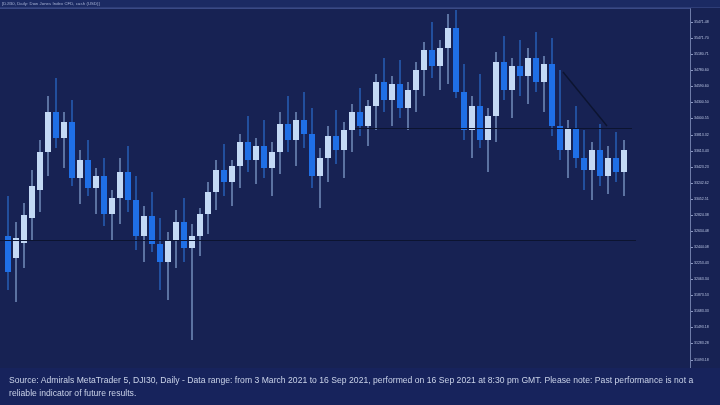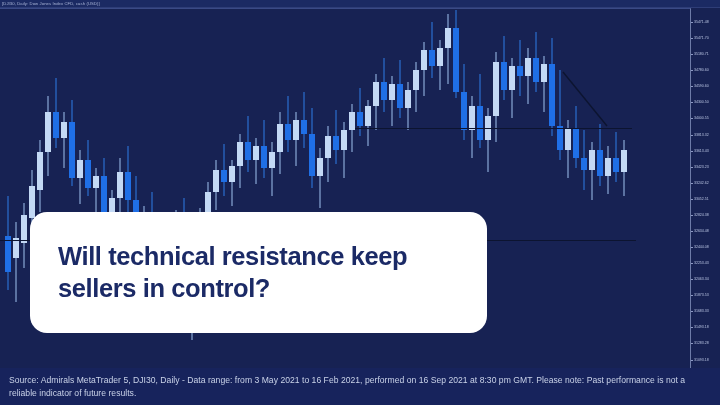--- a/index.html
+++ b/index.html
@@ -513,21 +513,18 @@
         <div class="axis-tick" style="top: 268.143px;">32063.34</div>
         <div class="axis-tick" style="top: 284.214px;">31873.53</div>
         <div class="axis-tick" style="top: 300.286px;">31683.33</div>
         <div class="axis-tick" style="top: 316.357px;">31493.18</div>
         <div class="axis-tick" style="top: 332.429px;">31283.28</div>
         <div class="axis-tick" style="top: 348.5px;">31093.18</div>
       </div>
   </div>
 
 
-  <div id="headline-card">
-    <div id="headline-text">Will technical resistance keep sellers in control?</div>
+
+  <div id="footer">
+    <div id="footer-text">Source: Admirals MetaTrader 5, DJI30, Daily - Data range: from 3 March 2021 to 16 Sep 2021, performed on 16 Sep 2021 at 8:30 pm GMT. Please note: Past performance is not a reliable indicator of future results.</div>
   </div>
 
-  <div id="footer">
-    <div id="footer-text">Source: Admirals MetaTrader 5, DJI30, Daily - Data range: from 3 May 2021 to 16 Feb 2021, performed on 16 Sep 2021 at 8:30 pm GMT. Please note: Past performance is not a reliable indicator of future results.</div>
-  </div>
-
 </div>
 
 </body></html>

